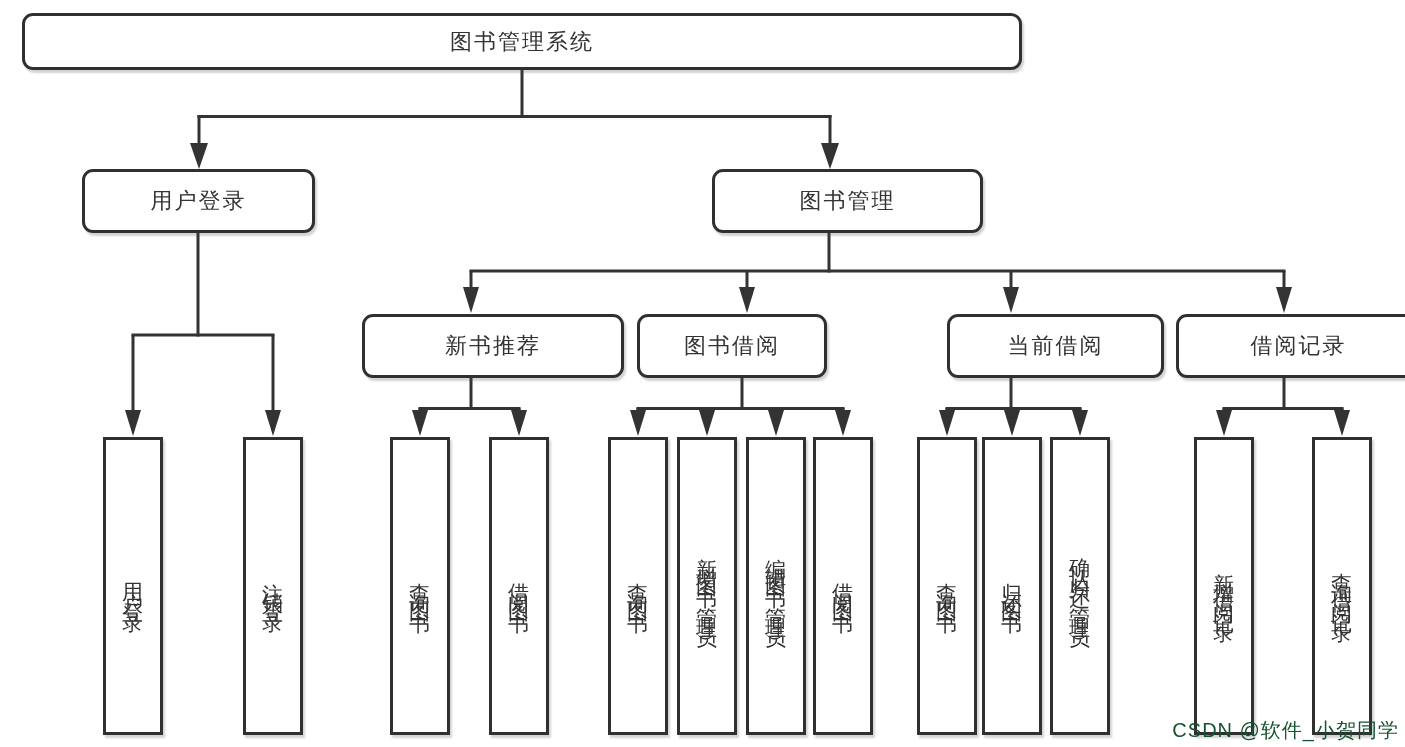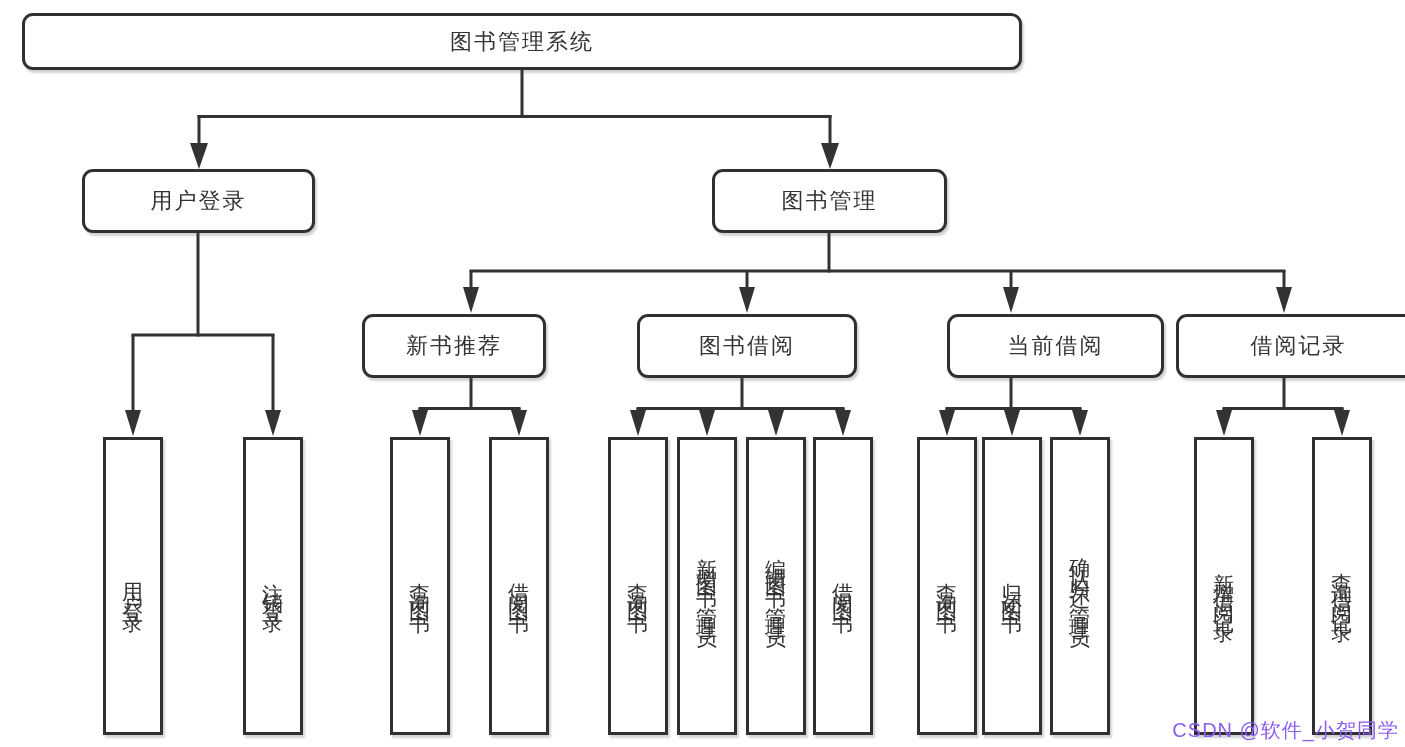--- a/index.html
+++ b/index.html
@@ -39,21 +39,21 @@
     font-size: 21px;
     line-height: 1.1;
     letter-spacing: 10px;
   }
   .watermark {
     position: absolute;
     right: 6px;
     bottom: 3px;
     font-size: 20px;
     letter-spacing: 1px;
-    color: #8b5cf6;
+    color: #14532d;
     z-index: 10;
     white-space: nowrap;
   }
 </style>
 </head>
 <body>
 
 <div class="stage">
 
   <svg class="wires" viewBox="0 0 1405 747" fill="#333333" stroke="#333333" stroke-width="3">
@@ -118,28 +118,28 @@
     <polygon points="1334,410 1350,410 1342,436" stroke="none"></polygon>
   </svg>
 
   <div class="box h-box" style="left:22px; top:13px; width:1000px; height:57px;">
     <span>图书管理系统</span>
   </div>
 
   <div class="box h-box" style="left:82px; top:169px; width:233px; height:64px;">
     <span>用户登录</span>
   </div>
-  <div class="box h-box" style="left:712px; top:169px; width:235px; height:64px;">
+  <div class="box h-box" style="left:712px; top:169px; width:271px; height:64px;">
     <span>图书管理</span>
   </div>
 
-  <div class="box h-box" style="left:362px; top:314px; width:184px; height:64px;">
+  <div class="box h-box" style="left:362px; top:314px; width:262px; height:64px;">
     <span>新书推荐</span>
   </div>
-  <div class="box h-box" style="left:637px; top:314px; width:220px; height:64px;text-align:center;">
+  <div class="box h-box" style="left:637px; top:314px; width:190px; height:64px;text-align:center;">
     <span>图书借阅</span>
   </div>
   <div class="box h-box" style="left:947px; top:314px; width:217px; height:64px;">
     <span>当前借阅</span>
   </div>
   <div class="box h-box" style="left:1176px; top:314px; width:245px; height:64px;">
     <span>借阅记录</span>
   </div>
 
   <div class="box v-box" style="left:103px; top:437px; width:60px; height:298px;">

